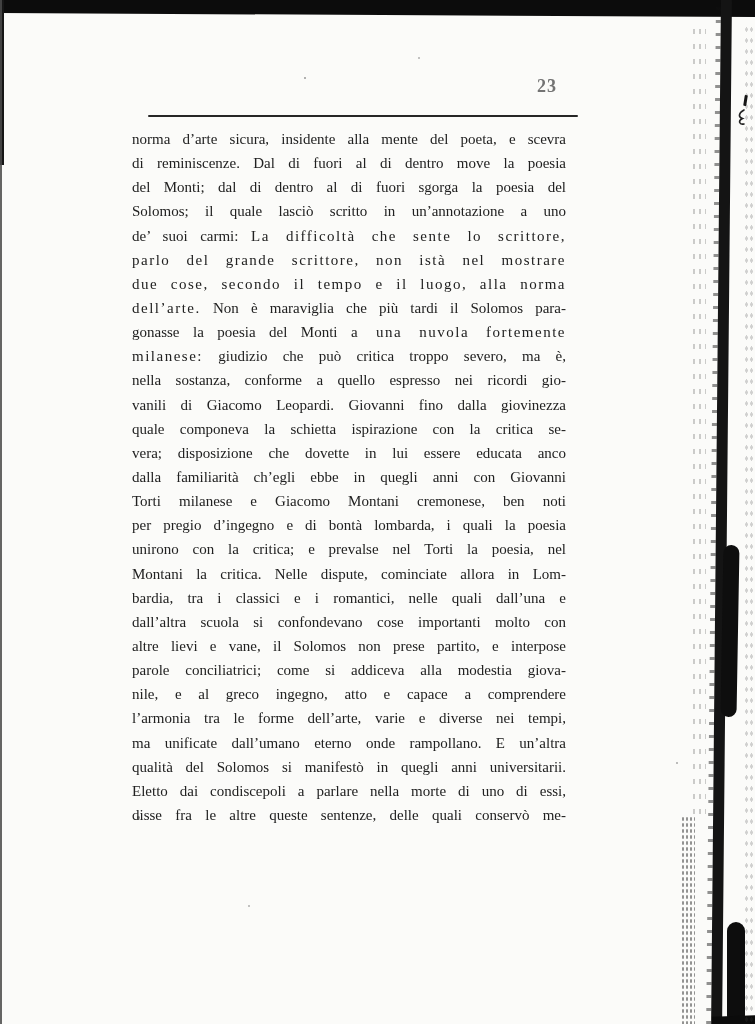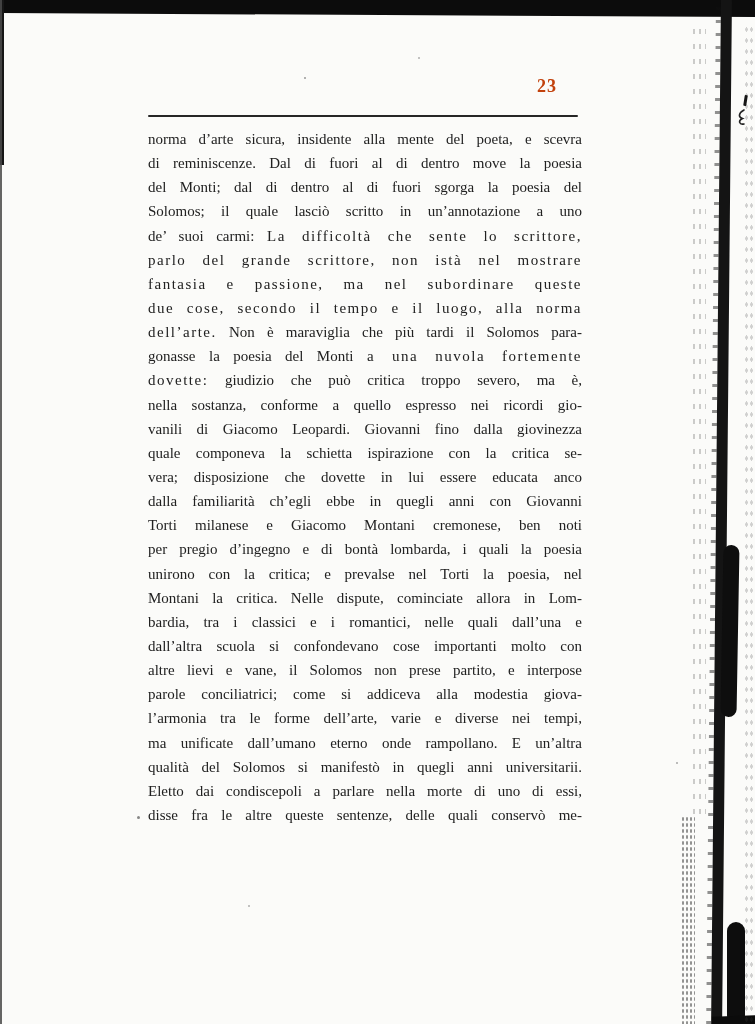--- a/index.html
+++ b/index.html
@@ -59,28 +59,28 @@
   .margin-hook{position:absolute;left:735px;top:109px;width:13px;height:18px;}
   .stray-dot{position:absolute;border-radius:50%;background:var(--soft);}
   .dot-a{left:304px;top:77px;width:2px;height:2px;opacity:.6;}
   .dot-b{left:418px;top:57px;width:2px;height:2px;opacity:.45;}
   .dot-c{left:137px;top:816px;width:3px;height:3px;opacity:.7;}
   .dot-d{left:676px;top:762px;width:2px;height:2px;opacity:.5;}
   .dot-e{left:248px;top:905px;width:2px;height:2px;opacity:.45;}
   
   .page-number{
     position:absolute;left:537px;top:76px;
-    font-size:18px;font-weight:bold;letter-spacing:1px;color:#c2410c;
+    font-size:18px;font-weight:bold;letter-spacing:1px;color:#737373;
   }
   .header-rule{
     position:absolute;left:148px;top:115px;width:430px;height:2px;
     background:#262626;border-radius:1px;
   }
   .text-body{
-    position:absolute;left:148px;top:127px;width:434px;
+    position:absolute;left:132px;top:127px;width:434px;
   }
   .line{
     height:24.15px;line-height:24.15px;font-size:15px;
     text-align:justify;text-align-last:justify;
     -moz-text-align-last:justify;
     white-space:normal;
     color:var(--ink);
   }
   .line .sp{letter-spacing:1.5px;word-spacing:2px;margin-top:32px;}
 </style>
@@ -114,38 +114,38 @@
 
   <div class="page-number">23</div>
   <div class="header-rule"></div>
   <div class="text-body">
       <div class="line"><span>norma d’arte sicura, insidente alla mente del poeta, e scevra</span></div>
       <div class="line"><span>di reminiscenze. Dal di fuori al di dentro move la poesia</span></div>
       <div class="line"><span>del Monti; dal di dentro al di fuori sgorga la poesia del</span></div>
       <div class="line"><span>Solomos; il quale lasciò scritto in un’annotazione a uno</span></div>
       <div class="line"><span>de’ suoi carmi: </span><span class="sp">La difficoltà che sente lo scrittore,</span></div>
       <div class="line"><span class="sp">parlo del grande scrittore, non istà nel mostrare</span></div>
-      <div class="line"><span class="sp">fantasia e passione, ma nel subordinare queste</span></div>
       <div class="line"><span class="sp">due cose, secondo il tempo e il luogo, alla norma</span></div>
       <div class="line"><span class="sp">dell’arte.</span><span> Non è maraviglia che più tardi il Solomos para-</span></div>
       <div class="line"><span>gonasse la poesia del Monti </span><span class="sp">a una nuvola fortemente</span></div>
-      <div class="line"><span class="sp">dovette:</span><span> giudizio che può critica troppo severo, ma è,</span></div>
+      <div class="line"><span class="sp">milanese:</span><span> giudizio che può critica troppo severo, ma è,</span></div>
       <div class="line"><span>nella sostanza, conforme a quello espresso nei ricordi gio-</span></div>
       <div class="line"><span>vanili di Giacomo Leopardi. Giovanni fino dalla giovinezza</span></div>
       <div class="line"><span>quale componeva la schietta ispirazione con la critica se-</span></div>
       <div class="line"><span>vera; disposizione che dovette in lui essere educata anco</span></div>
       <div class="line"><span>dalla familiarità ch’egli ebbe in quegli anni con Giovanni</span></div>
       <div class="line"><span>Torti milanese e Giacomo Montani cremonese, ben noti</span></div>
       <div class="line"><span>per pregio d’ingegno e di bontà lombarda, i quali la poesia</span></div>
       <div class="line"><span>unirono con la critica; e prevalse nel Torti la poesia, nel</span></div>
       <div class="line"><span>Montani la critica. Nelle dispute, cominciate allora in Lom-</span></div>
       <div class="line"><span>bardia, tra i classici e i romantici, nelle quali dall’una e</span></div>
       <div class="line"><span>dall’altra scuola si confondevano cose importanti molto con</span></div>
       <div class="line"><span>altre lievi e vane, il Solomos non prese partito, e interpose</span></div>
       <div class="line"><span>parole conciliatrici; come si addiceva alla modestia giova-</span></div>
+      <div class="line"><span>nile, e al greco ingegno, atto e capace a comprendere</span></div>
       <div class="line"><span>l’armonia tra le forme dell’arte, varie e diverse nei tempi,</span></div>
       <div class="line"><span>ma unificate dall’umano eterno onde rampollano. E un’altra</span></div>
       <div class="line"><span>qualità del Solomos si manifestò in quegli anni universitarii.</span></div>
       <div class="line"><span>Eletto dai condiscepoli a parlare nella morte di uno di essi,</span></div>
       <div class="line"><span>disse fra le altre queste sentenze, delle quali conservò me-</span></div>
     </div>
 
 </div>
 
 </body></html>

